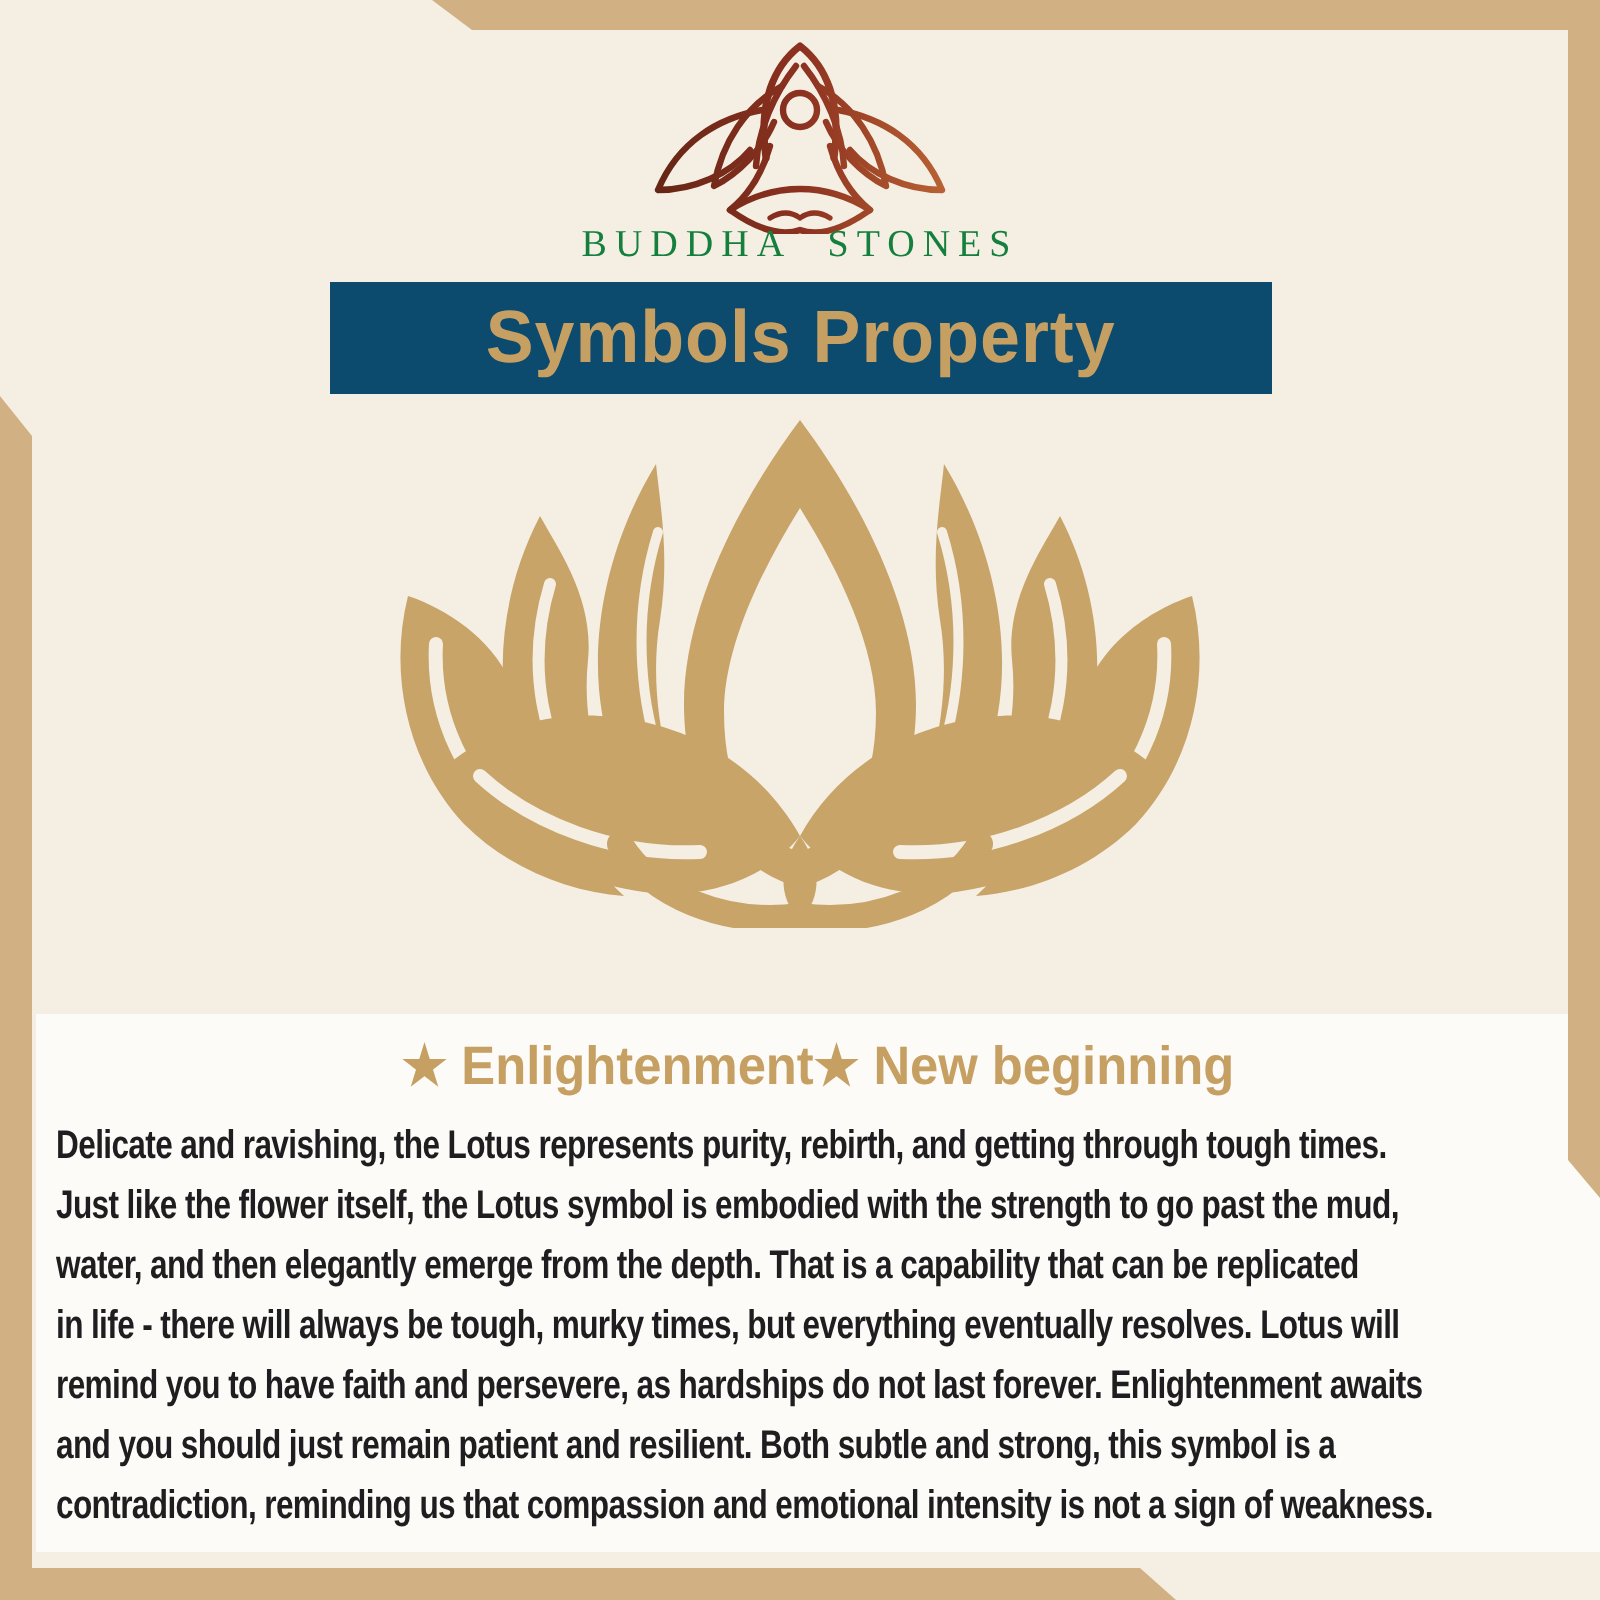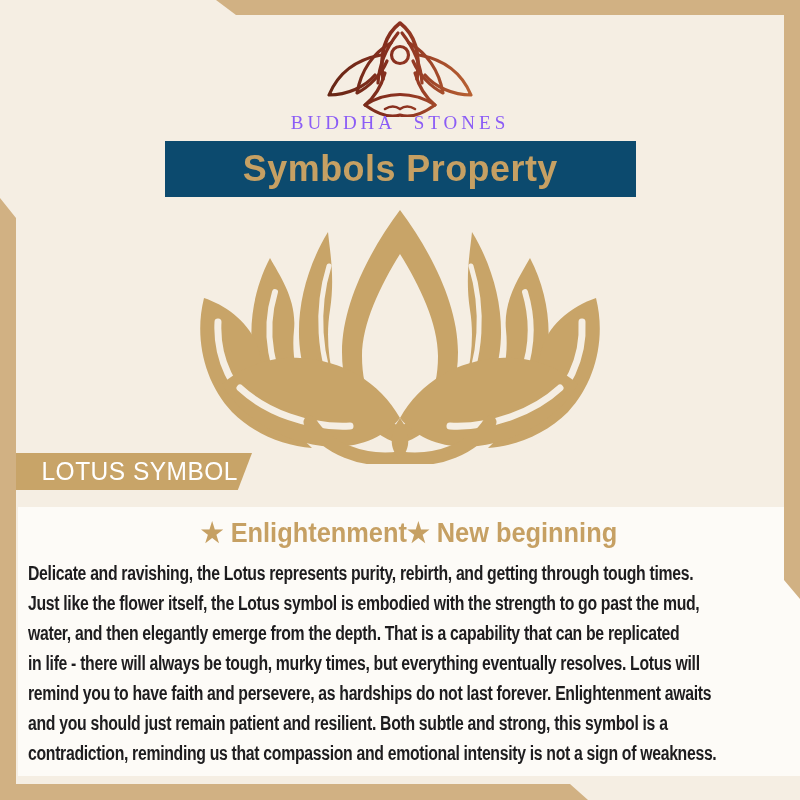--- a/index.html
+++ b/index.html
@@ -5,21 +5,21 @@
   html,body{margin:0;padding:0;background:#e9e4dc;}
   .canvas{
     position:relative;width:800px;height:800px;background:#f5eee3;
     overflow:hidden;font-family:"Liberation Sans",sans-serif;
   }
   .frame{position:absolute;left:0;top:0;z-index:9;pointer-events:none;}
   .logo{position:absolute;left:315px;top:15px;width:170px;height:102px;}
   .brand{
     position:absolute;left:0;right:0;top:112px;text-align:center;
     font-family:"Liberation Serif",serif;font-size:19px;letter-spacing:4px;
-    word-spacing:10px;color:#8b5cf6;
+    word-spacing:10px;color:#15803d;
   }
   .title-band{
     position:absolute;left:165px;top:141px;width:471px;height:56px;
     background:#0c4a6e;display:flex;align-items:center;justify-content:center;
   }
   .title{
     font-size:37px;font-weight:bold;color:#c6a063;letter-spacing:0.5px;
     transform:scaleX(0.97);white-space:nowrap;
   }
   .lotus{position:absolute;left:178px;top:206px;width:444px;height:258px;}
@@ -99,23 +99,20 @@
         <path d="M40,116 C38,152 54,186 84,210" fill="none" stroke="#f5eee3" stroke-width="7" stroke-linecap="round"></path>
         <path d="M222,212 C202,176 164,154 122,152 C90,150 62,162 44,178 C62,210 100,234 144,240 C178,244 206,232 222,212 Z"></path>
         <path d="M62,182 C88,206 130,222 172,220" fill="none" stroke="#f5eee3" stroke-width="7" stroke-linecap="round"></path>
         <path d="M132,216 C148,242 184,257 222,252" fill="none" stroke="#c8a468" stroke-width="13" stroke-linecap="round"></path>
       </g>
       <use href="#halfL" transform="translate(444,0) scale(-1,1)"></use>
       <path d="M222,212 C212,226 210,242 222,254 C234,242 232,226 222,212 Z"></path>
     </g>
   </svg>
 
-  <div class="ribbon">
-    <span class="ribbon-label">LOTUS SYMBOL</span>
-  </div>
 
   <div class="panel">
     <div class="heading">★ Enlightenment★ New beginning</div>
     <div class="body">
         <div class="body-line">Delicate and ravishing, the Lotus represents purity, rebirth, and getting through tough times.</div>
         <div class="body-line">Just like the flower itself, the Lotus symbol is embodied with the strength to go past the mud,</div>
         <div class="body-line">water, and then elegantly emerge from the depth. That is a capability that can be replicated</div>
         <div class="body-line">in life - there will always be tough, murky times, but everything eventually resolves. Lotus will</div>
         <div class="body-line">remind you to have faith and persevere, as hardships do not last forever. Enlightenment awaits</div>
         <div class="body-line">and you should just remain patient and resilient. Both subtle and strong, this symbol is a</div>

